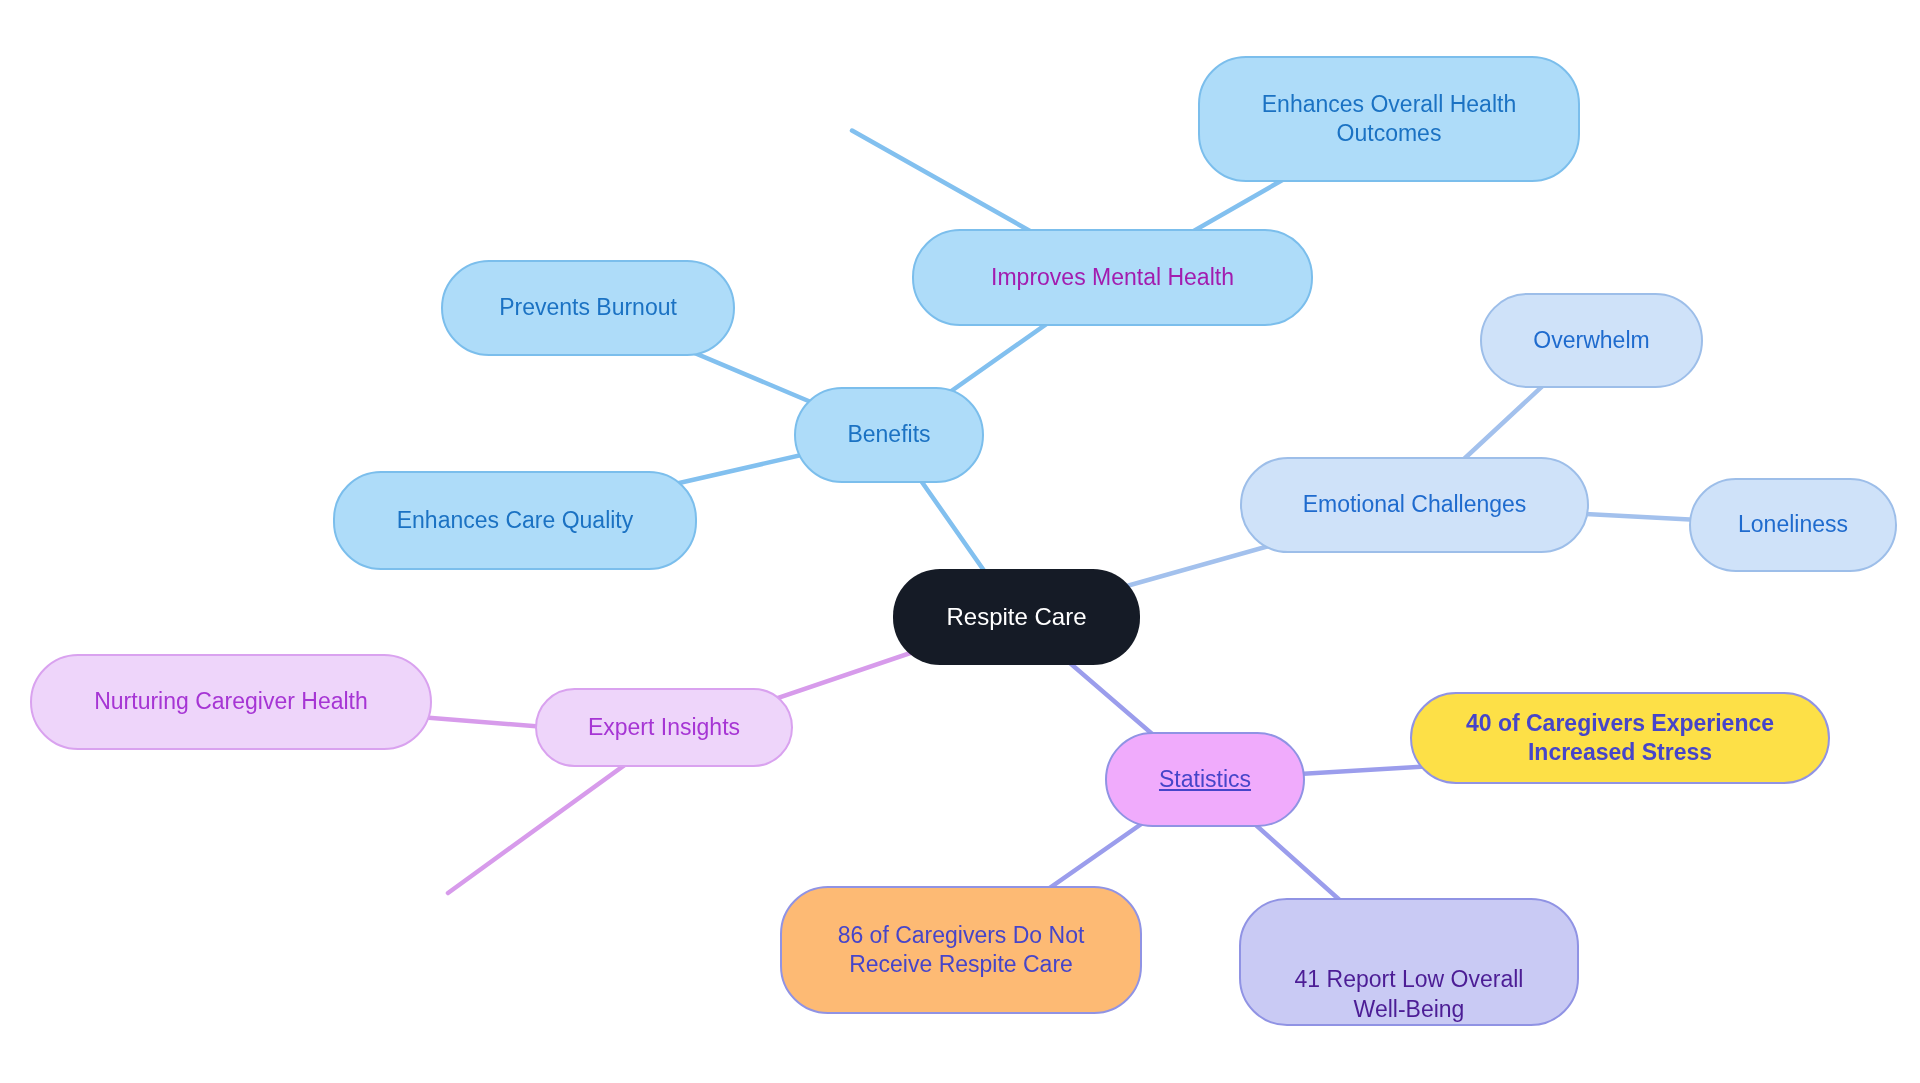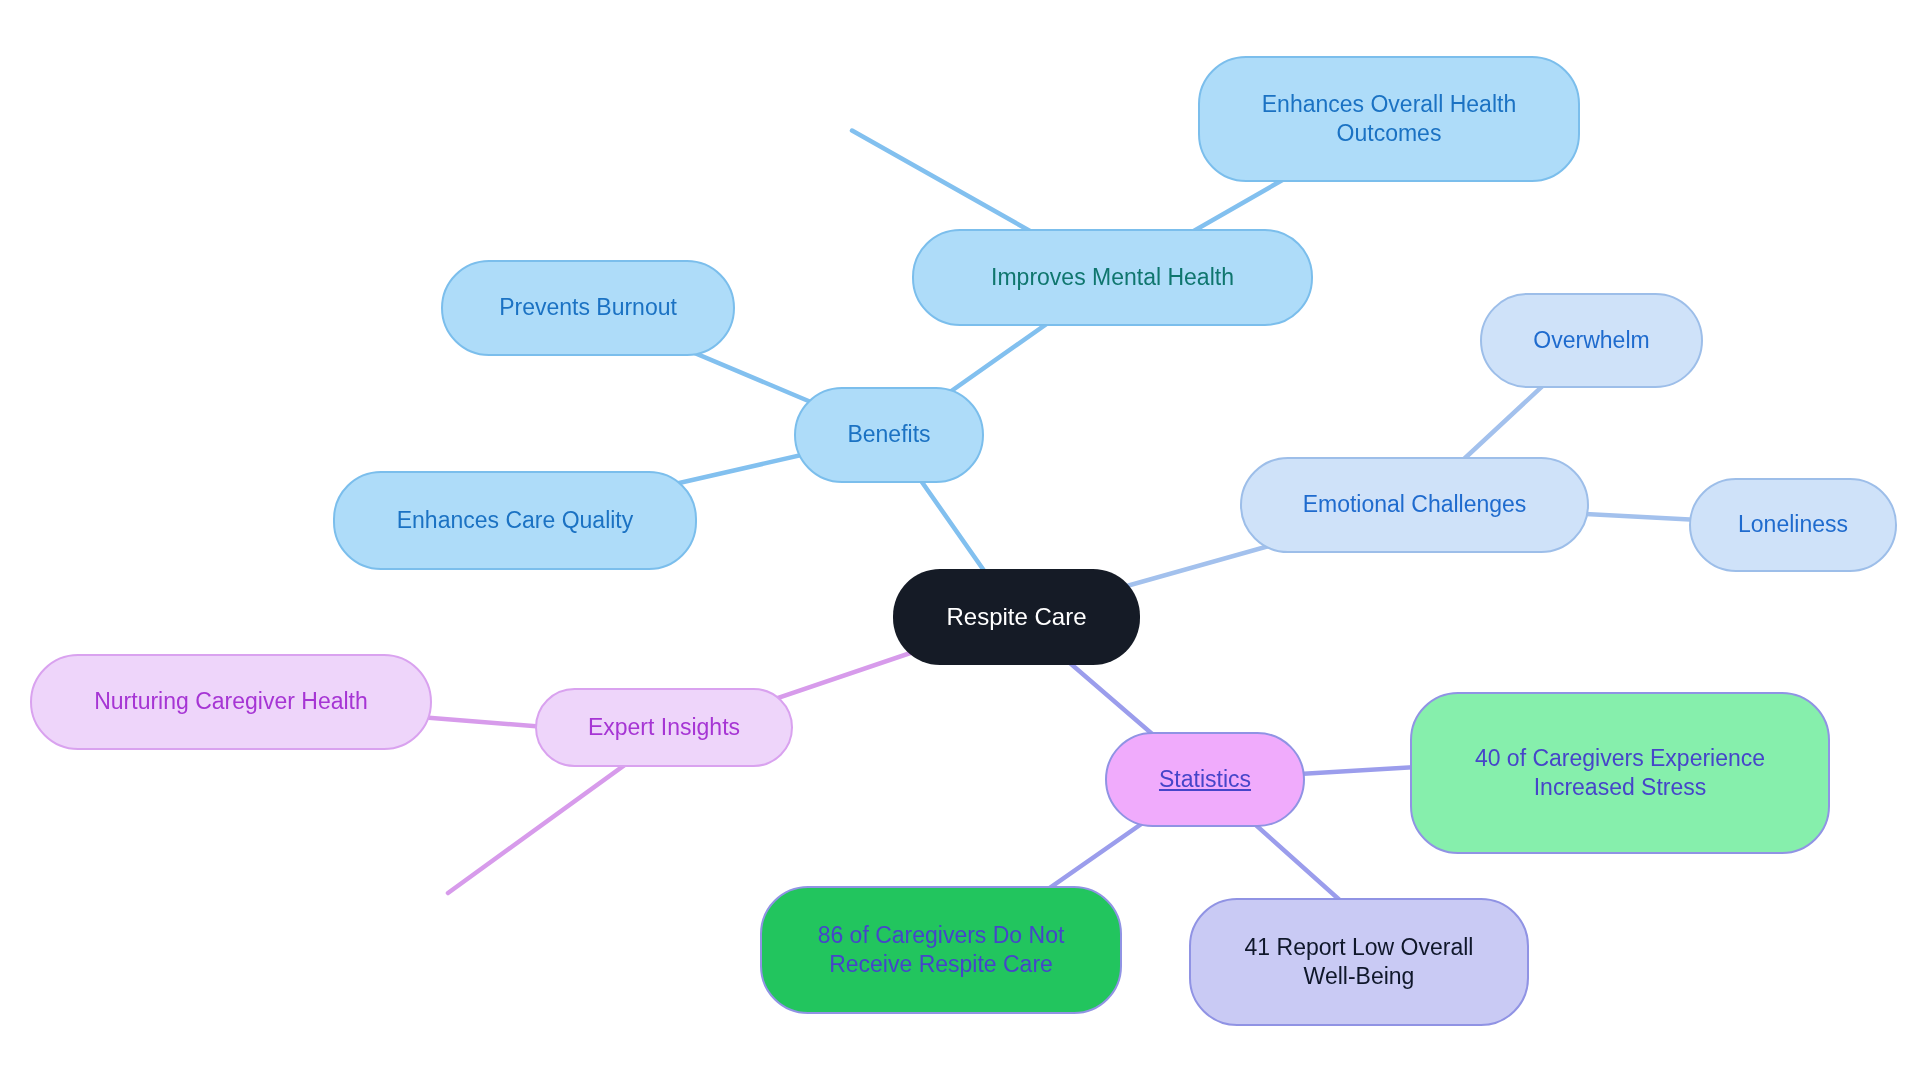--- a/index.html
+++ b/index.html
@@ -75,45 +75,45 @@
     </div>
     <div class="node" style="left: 794px; top: 387px; width: 190px; height: 96px; background: rgb(174, 220, 249); border-color: rgb(123, 190, 236); color: rgb(27, 114, 195);">
       <span>Benefits</span>
     </div>
     <div class="node" style="left: 441px; top: 260px; width: 294px; height: 96px; background: rgb(174, 220, 249); border-color: rgb(123, 190, 236); color: rgb(27, 114, 195);">
       <span>Prevents Burnout</span>
     </div>
     <div class="node" style="left: 333px; top: 471px; width: 364px; height: 99px; background: rgb(174, 220, 249); border-color: rgb(123, 190, 236); color: rgb(27, 114, 195);">
       <span>Enhances Care Quality</span>
     </div>
-    <div class="node" style="left: 912px; top: 229px; width: 401px; height: 97px; background: rgb(174, 220, 249); border-color: rgb(123, 190, 236); color: #0f766e;">
+    <div class="node" style="left: 912px; top: 229px; width: 401px; height: 97px; background: rgb(174, 220, 249); border-color: rgb(123, 190, 236); color: #a21caf;">
       <span>Improves Mental Health</span>
     </div>
     <div class="node" style="left: 1198px; top: 56px; width: 382px; height: 126px; background: rgb(174, 220, 249); border-color: rgb(123, 190, 236); color: rgb(27, 114, 195);">
       <span>Enhances Overall Health Outcomes</span>
     </div>
     <div class="node" style="left: 1240px; top: 457px; width: 349px; height: 96px; background: rgb(207, 226, 249); border-color: rgb(157, 190, 233); color: rgb(31, 107, 206);">
       <span>Emotional Challenges</span>
     </div>
     <div class="node" style="left: 1480px; top: 293px; width: 223px; height: 95px; background: rgb(207, 226, 249); border-color: rgb(157, 190, 233); color: rgb(31, 107, 206);">
       <span>Overwhelm</span>
     </div>
     <div class="node" style="left: 1689px; top: 478px; width: 208px; height: 94px; background: rgb(207, 226, 249); border-color: rgb(157, 190, 233); color: rgb(31, 107, 206);">
       <span>Loneliness</span>
     </div>
     <div class="node" style="left: 1105px; top: 732px; width: 200px; height: 95px; background: #f0abfc; border-color: rgb(144, 147, 228); color: rgb(70, 69, 201); text-decoration: underline;">
       <span>Statistics</span>
     </div>
-    <div class="node" style="left: 1410px; top: 692px; width: 420px; height: 162px; background: #86efac; border-color: rgb(144, 147, 228); color: rgb(70, 69, 201);">
+    <div class="node" style="left: 1410px; top: 692px; width: 420px; height: 92px; background: #fde047; border-color: rgb(144, 147, 228); color: rgb(70, 69, 201); font-weight: bold;">
       <span>40 of Caregivers Experience Increased Stress</span>
     </div>
-    <div class="node" style="left: 760px; top: 886px; width: 362px; height: 128px; background: #22c55e; border-color: rgb(144, 147, 228); color: rgb(70, 69, 201);">
+    <div class="node" style="left: 780px; top: 886px; width: 362px; height: 128px; background: #fdba74; border-color: rgb(144, 147, 228); color: rgb(70, 69, 201);">
       <span>86 of Caregivers Do Not Receive Respite Care</span>
     </div>
-    <div class="node" style="left: 1189px; top: 898px; width: 340px; height: 128px; background: rgb(201, 202, 244); border-color: rgb(144, 147, 228); color: #0f172a;">
+    <div class="node" style="left: 1239px; top: 898px; width: 340px; height: 128px; background: rgb(201, 202, 244); border-color: rgb(144, 147, 228); color: #4c1d95; align-items: flex-end;">
       <span>41 Report Low Overall Well-Being</span>
     </div>
     <div class="node" style="left: 535px; top: 688px; width: 258px; height: 79px; background: rgb(238, 213, 250); border-color: rgb(217, 162, 239); color: rgb(166, 53, 212);">
       <span>Expert Insights</span>
     </div>
     <div class="node" style="left: 30px; top: 654px; width: 402px; height: 96px; background: rgb(238, 213, 250); border-color: rgb(217, 162, 239); color: rgb(166, 53, 212);">
       <span>Nurturing Caregiver Health</span>
     </div>
   </div>
 

